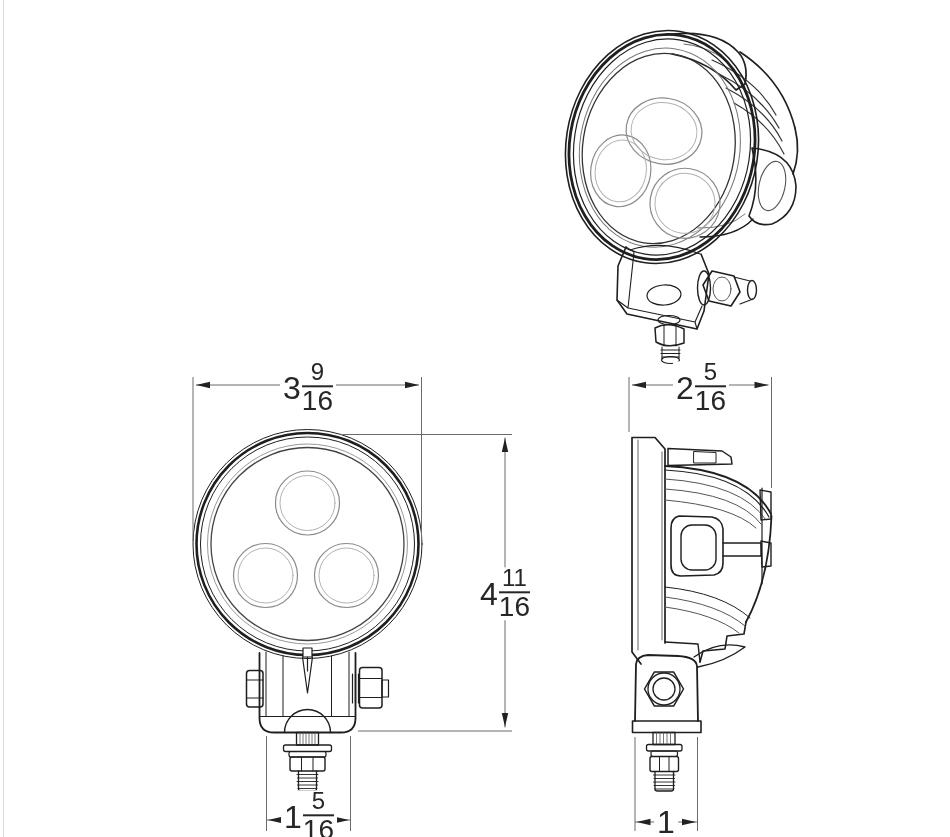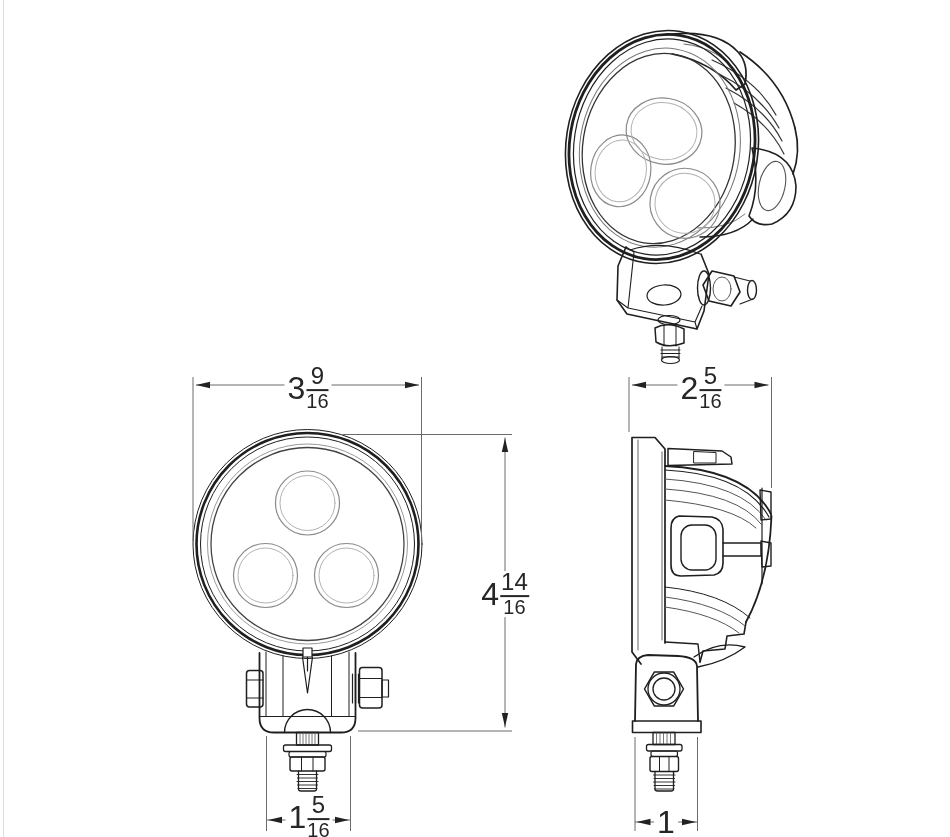--- a/index.html
+++ b/index.html
@@ -13,21 +13,21 @@
     padding:0 3px;
     display:flex;
     align-items:center;
     color:#262626;
     white-space:nowrap;
     line-height:1;
   }
   .dim-label .whole{font-size:32px;line-height:1;}
   .dim-label .frac{display:inline-flex;flex-direction:column;align-items:stretch;text-align:center;margin-left:1px;}
   .dim-label .num{font-size:24px;line-height:0.95;border-bottom:2.5px solid #262626;padding:0 1px 1px 1px;}
-  .dim-label .den{font-size:20px;line-height:0.95;padding-top:1px;}
+  .dim-label .den{font-size:28px;line-height:0.95;padding-top:1px;}
 </style>
 </head>
 <body>
 
 <div class="canvas">
 
 <svg width="950" height="837" viewBox="0 0 950 837">
   <line x1="3.5" y1="0" x2="3.5" y2="837" stroke="#dcdcdc" stroke-width="1"></line>
 
   <g fill="none" stroke="#1f1f1f" stroke-width="1.4" stroke-linejoin="round" stroke-linecap="round">
@@ -237,21 +237,21 @@
     <span class="whole">2</span>
       <span class="frac">
         <span class="num">5</span>
         <span class="den">16</span>
       </span>
   </div>
 
   <div class="dim-label" style="left:505px;top:594px;">
     <span class="whole">4</span>
       <span class="frac">
-        <span class="num">14</span>
+        <span class="num">11</span>
         <span class="den">16</span>
       </span>
   </div>
 
   <div class="dim-label" style="left:309px;top:817px;">
     <span class="whole">1</span>
       <span class="frac">
         <span class="num">5</span>
         <span class="den">16</span>
       </span>

